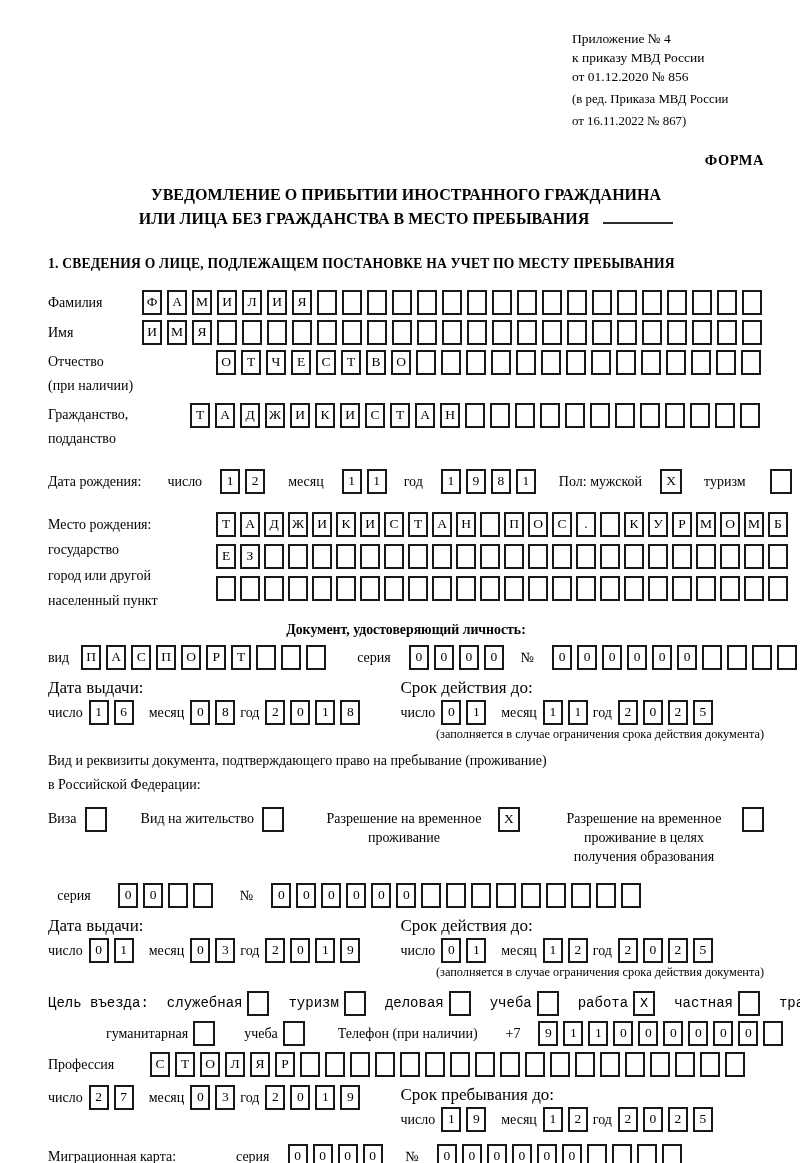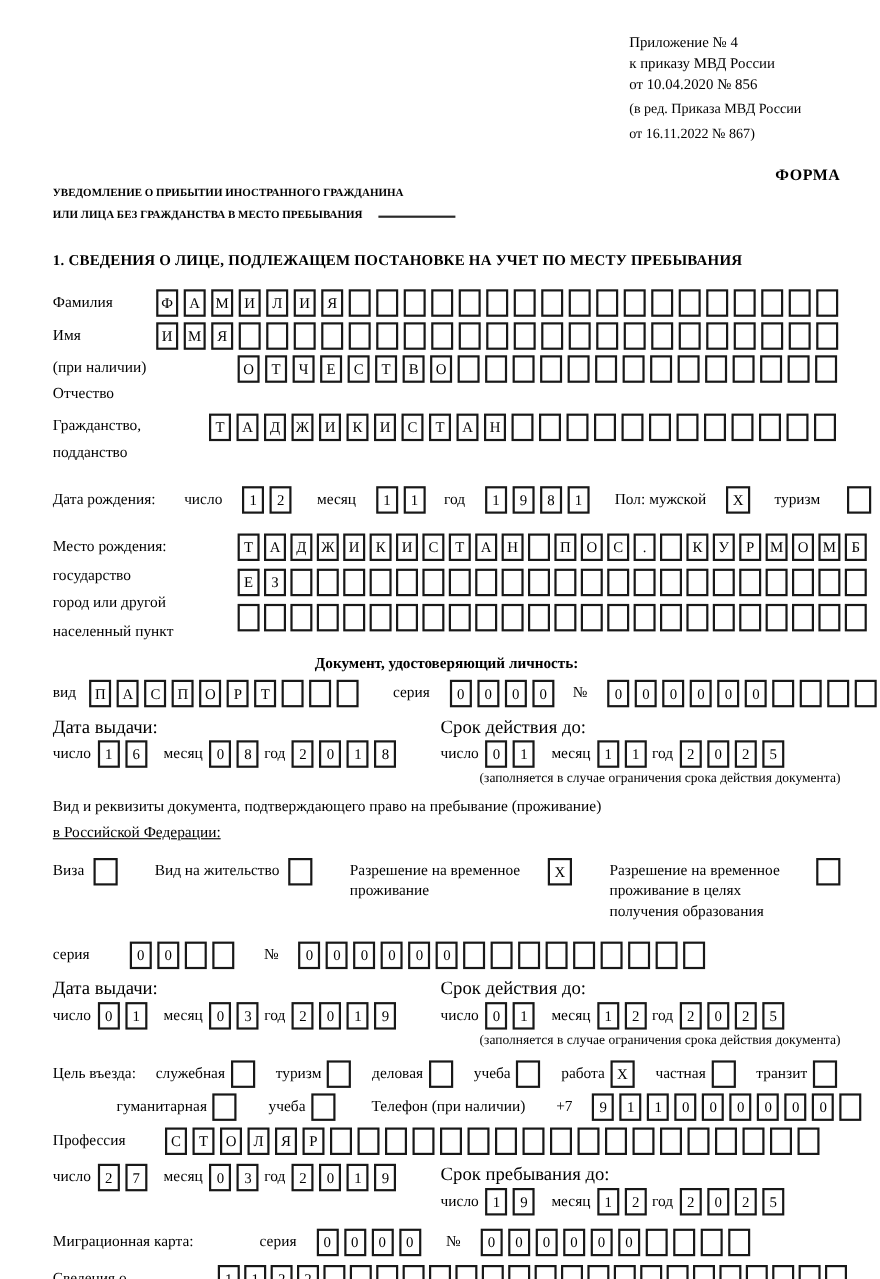--- a/index.html
+++ b/index.html
@@ -8,73 +8,73 @@
     width:800px; min-height:1163px;
     color:#000;
     font-family:"Liberation Serif", serif;
     font-size:14px;
     padding:30px 36px 20px 48px;
     position:relative;
   }
   .hdr-block { margin-left:auto; width:192px; font-size:13.5px; line-height:1.4; }
   .hdr-block .ed { margin-top:4px; font-size:12.8px; }
   .forma { text-align:right; font-weight:bold; font-size:14.5px; margin-top:22px; letter-spacing:.5px; }
-  .title { text-align:left; font-weight:bold; font-size:10px; line-height:1.45; }
+  .title { text-align:center; font-weight:bold; font-size:16px; line-height:1.45; margin-top:14px; }
   .blank-line { display:inline-block; width:70px; border-bottom:2px solid #2a2a2a; height:14px; margin-left:14px; }
   .sec-heading { font-weight:bold; font-size:13.6px; margin-top:26px; margin-bottom:18px; letter-spacing:.2px; }
 
   .frow { display:flex; align-items:flex-start; margin-bottom:5px;gap:12px; }
   .flabel, .dlabel { line-height:25px; white-space:nowrap; }
   .boxes { display:inline-flex; flex:none; }
   .cell {
     display:inline-flex; align-items:center; justify-content:center;
     width:20px; height:25px; border:2px solid #181818;
     margin-right:5px; font-size:13.5px; flex:none; background:#fff;
   }
   .tight .cell { width:20px; margin-right:4px; }
   .cb { width:22px; margin-right:0; }
   .w82 { width:82px; flex:none; }
   .w130 { width:130px; flex:none; }
   .w156 { width:156px; flex:none; }
   .w90 { width:90px; flex:none; }
   .lbl2 { line-height:24px; }
-  .ml6 { margin-left:6px; } .ml10 { margin-left:10px; } .ml14 { margin-left:14px; } .mr6 { margin-right:6px; }
+  .ml6 { margin-left:6px; } .ml10 { margin-left:10px; } .ml14 { margin-left:14px; } .mr6 { margin-right:6px;text-align:center; }
   .mt18 { margin-top:18px; }
 
   .doc-heading { text-align:center; font-weight:bold; font-size:13.8px; margin:8px 0 7px 0; }
 
   .datepair { display:flex; margin-top:8px; }
   .dg { }
   .dg-left { width:47%; }
   .dg-right { width:53%; padding-left:16px; }
   .dg-title { text-align:left; font-size:17px; margin-bottom:2px; }
   .dg-row { display:flex; align-items:flex-start; }
   .note { font-size:12.3px; line-height:1.3; }
   .note-r { text-align:right; margin:2px 0 10px 0; }
 
   .opts { display:flex; justify-content:space-between; align-items:flex-start; margin:14px 0 16px 0; }
   .opt { display:flex; align-items:flex-start; }
   .opt-label { line-height:1.35; padding-top:3px; margin-right:8px; }
-  .opt-c { }
+  .opt-c { text-align:center; }
   .wo170 { max-width:172px; } .wo178 { max-width:180px; }
 
   .pair { display:flex; align-items:flex-start; margin-right:7px; }
   .pair .dlabel { margin-right:5px; }
 
   .col-labels div { line-height:25.5px; white-space:nowrap; }
   .stack .boxes { margin-bottom:7px; }
   .stack { display:flex; flex-direction:column; }
 </style>
 </head>
 <body>
 
 <div class="hdr-block">
   <div>Приложение № 4</div>
   <div>к приказу МВД России</div>
-  <div>от 10.04.2020 № 856</div>
+  <div>от 01.12.2020 № 856</div>
   <div class="ed">(в ред. Приказа МВД России</div>
   <div class="ed">от 16.11.2022 № 867)</div>
 </div>
 <div class="forma">ФОРМА</div>
 
 <div class="title">
   <div>УВЕДОМЛЕНИЕ О ПРИБЫТИИ ИНОСТРАННОГО ГРАЖДАНИНА</div>
   <div><span>ИЛИ ЛИЦА БЕЗ ГРАЖДАНСТВА В МЕСТО ПРЕБЫВАНИЯ</span><span class="blank-line"></span></div>
 </div>
 
@@ -137,22 +137,22 @@
       <span class="cell"></span>
       <span class="cell"></span>
       <span class="cell"></span>
       <span class="cell"></span>
       <span class="cell"></span>
     </div>
 </div>
 
 <div class="frow">
   <div class="w156">
+    <div class="lbl2">Отчество</div>
     <div class="lbl2">(при наличии)</div>
-    <div class="lbl2">Отчество</div>
   </div>
   <div class="boxes">
       <span class="cell">О</span>
       <span class="cell">Т</span>
       <span class="cell">Ч</span>
       <span class="cell">Е</span>
       <span class="cell">С</span>
       <span class="cell">Т</span>
       <span class="cell">В</span>
       <span class="cell">О</span>
@@ -400,21 +400,21 @@
           <span class="cell">0</span>
           <span class="cell">2</span>
           <span class="cell">5</span>
         </span>
     </div>
   </div>
 </div>
 <div class="note note-r">(заполняется в случае ограничения срока действия документа)</div>
 
 <div style="margin-top:6px;">Вид и реквизиты документа, подтверждающего право на пребывание (проживание)</div>
-<div style="margin-top:8px;text-decoration:underline;">в Российской Федерации:</div>
+<div style="margin-top:8px;">в Российской Федерации:</div>
 
 <div class="opts">
   <div class="opt">
     <span class="opt-label">Виза</span>
     <span class="cell cb"></span>
   </div>
   <div class="opt">
     <span class="opt-label">Вид на жительство</span>
     <span class="cell cb"></span>
   </div>
@@ -497,21 +497,21 @@
           <span class="cell">2</span>
           <span class="cell">0</span>
           <span class="cell">2</span>
           <span class="cell">5</span>
         </span>
     </div>
   </div>
 </div>
 <div class="note note-r">(заполняется в случае ограничения срока действия документа)</div>
 
-<div class="frow" style="margin-top:6px;">
+<div class="frow" style="margin-top:6px;font-family:Liberation Mono, monospace;">
   <span class="flabel mr6">Цель въезда:</span>
   <span class="pair">
     <span class="dlabel">служебная</span>
     <span class="cell cb"></span>
   </span>
   <span class="pair">
     <span class="dlabel">туризм</span>
     <span class="cell cb"></span>
   </span>
   <span class="pair">

